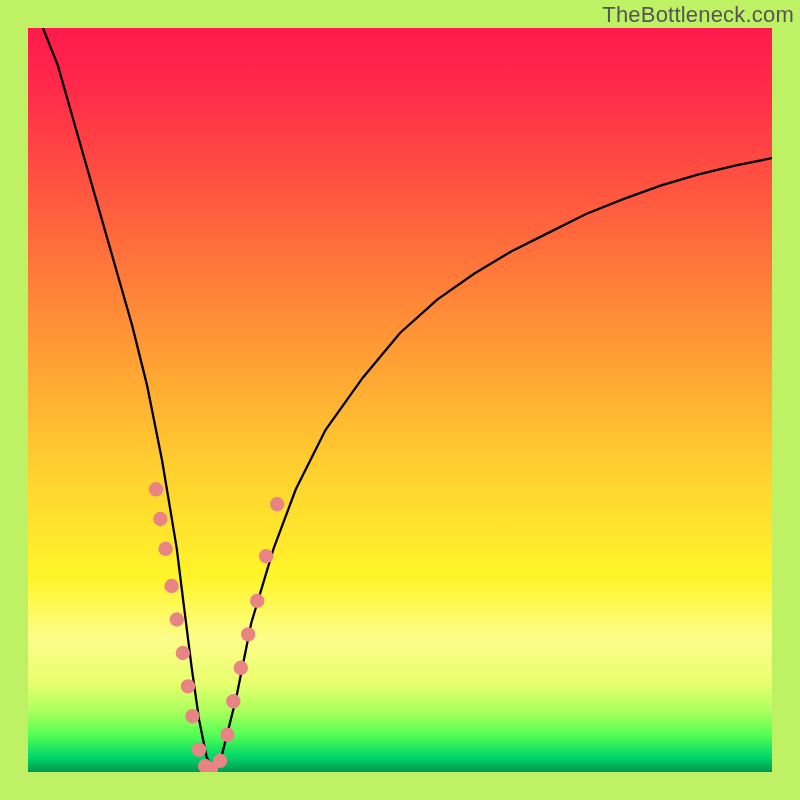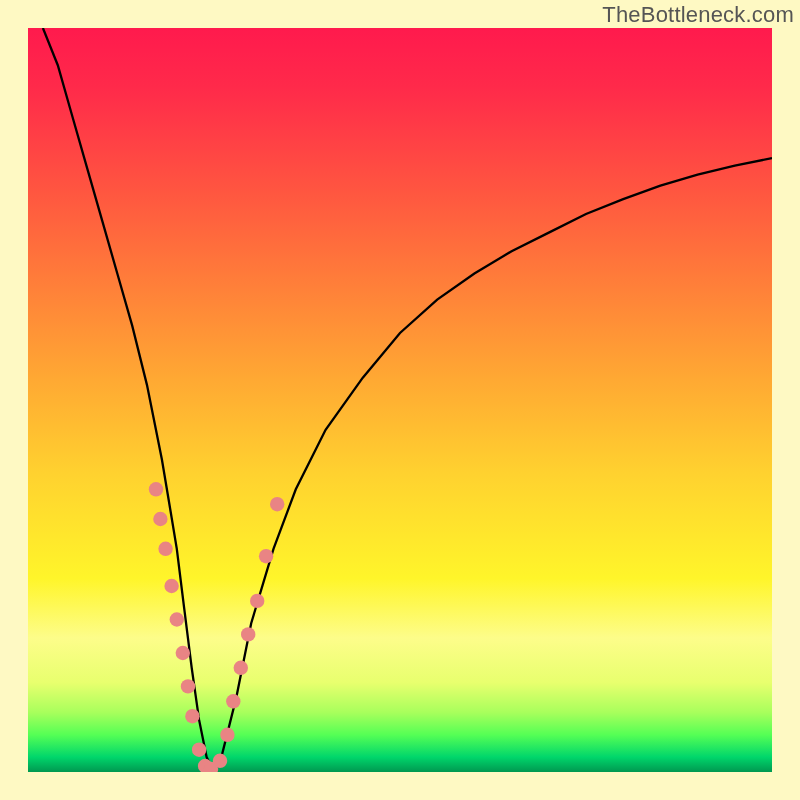--- a/index.html
+++ b/index.html
@@ -10,21 +10,21 @@
     overflow: hidden;
     background: #000;
     font-family: Arial, Helvetica, sans-serif;
   }
   .frame {
     position: absolute;
     top: 0;
     left: 0;
     width: 800px;
     height: 800px;
-    background: #fef9c3;
+    background: #bef264;
   }
   .plot-area {
     position: absolute;
     top: 28px;
     left: 28px;
     width: 744px;
     height: 744px;
     overflow: hidden;
   }
   .gradient-bg {

